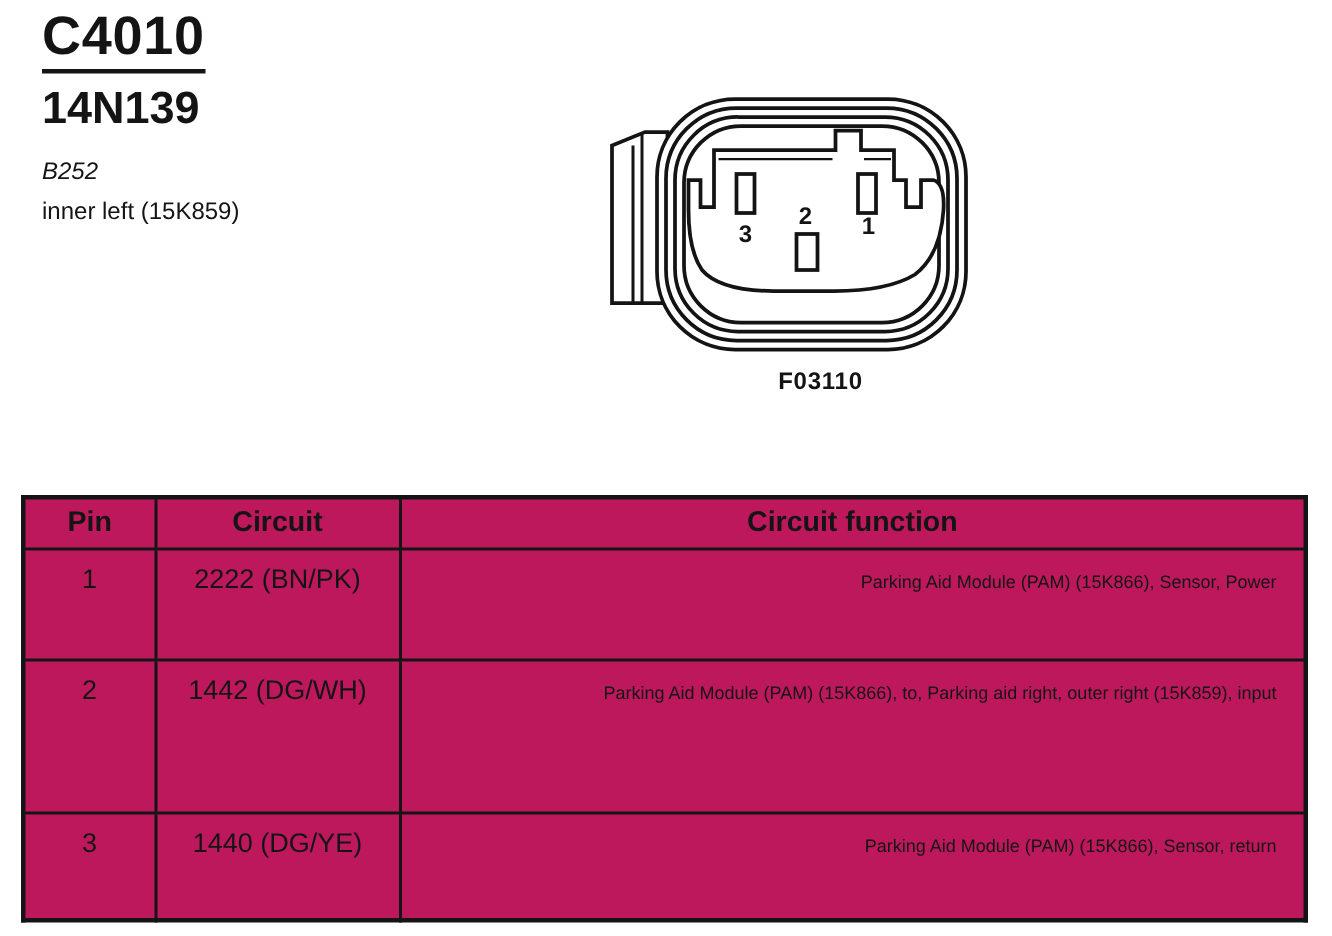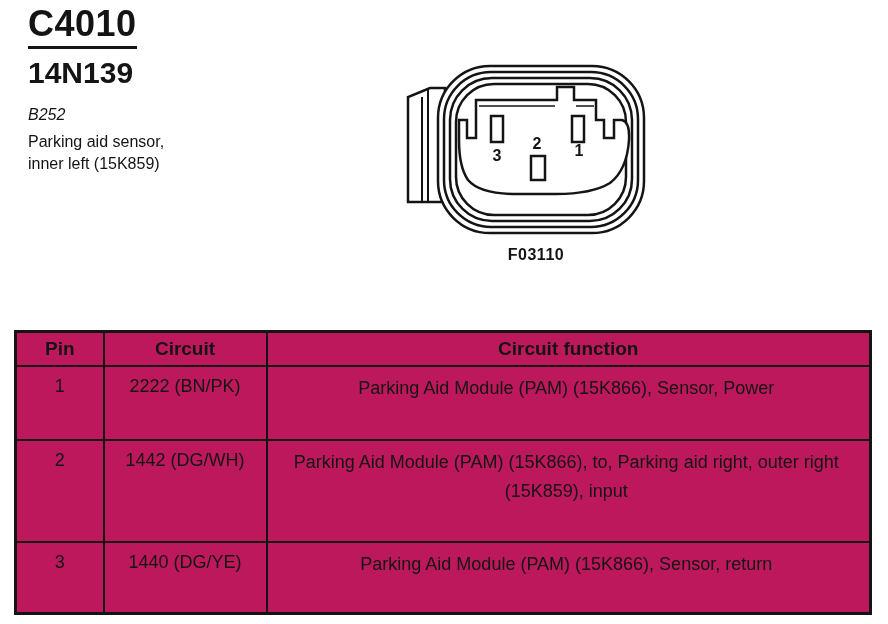--- a/index.html
+++ b/index.html
@@ -48,21 +48,21 @@
   }
   .connector-art {
     position: absolute;
     left: 400px;
     top: 52px;
     width: 270px;
     height: 225px;
   }
   .figure-code {
     position: absolute;
-    left: 401px;
+    left: 412px;
     top: 246px;
     width: 270px;
     text-align: center;
     font-size: 16px;
     font-weight: 600;
     letter-spacing: 0.5px;
   }
   .pin-table {
     position: absolute;
     left: 14px;
@@ -88,22 +88,22 @@
     text-align: center;
     vertical-align: middle;
     padding: 0;
   }
   .cell-pin, .cell-circuit {
     text-align: center;
     font-size: 18px;
     padding-top: 9px;
   }
   .cell-function {
-    text-align: center;
-    font-size: 18px;
+    text-align: right;
+    font-size: 12px;
     line-height: 29px;
     padding: 7px 18px 0 14px;
   }
   .row-1 td { height: 62px; }
   .row-2 td { height: 90px; }
   .row-3 td { height: 59px; }
   svg .ink {
     fill: none;
     stroke: #141414;
   }
@@ -120,21 +120,20 @@
   }
 </style>
 </head>
 <body>
 
 <div class="header">
   <div class="connector-id">C4010</div>
   <div class="part-number">14N139</div>
   <div class="location-code">B252</div>
   <div class="descr">
-    <div>Parking aid sensor,</div>
     <div>inner left (15K859)</div>
   </div>
 </div>
 
 <svg class="connector-art" viewBox="0 0 270 225" xmlns="http://www.w3.org/2000/svg">
 
   <path class="paper" stroke-width="2.5" d="M45,36 L30,36 L8,45 L8,150 L45,150 Z"></path>
   <line class="ink" stroke-width="2" x1="22" y1="45" x2="22" y2="150"></line>
   <line class="ink" stroke-width="2" x1="28" y1="37" x2="28" y2="150"></line>
 

